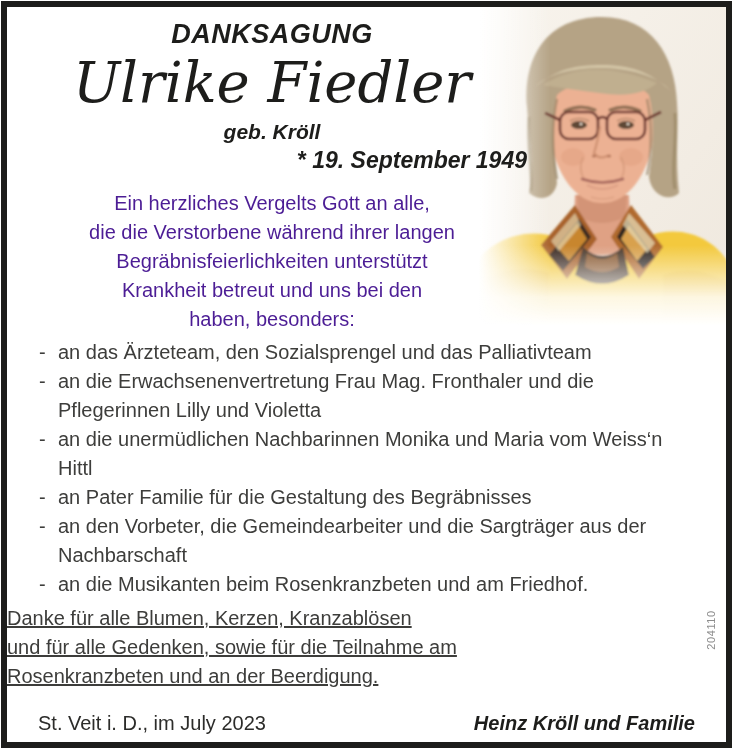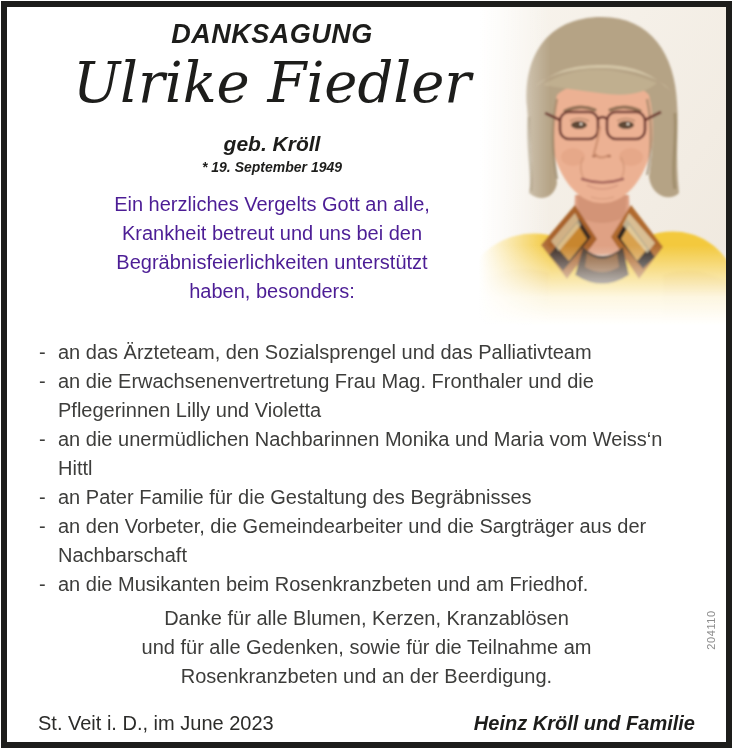--- a/index.html
+++ b/index.html
@@ -39,27 +39,27 @@
     font-weight: 500;
     font-size: 56px;
     line-height: 66px;
     color: #1d1d1b;
     white-space: nowrap;
   }
   .maiden-name {
     font-size: 21px;
     font-weight: bold;
     font-style: italic;
-    margin-top: 16px;
+    margin-top: 4px;
   }
   .dates-row {
     display: flex;
-    justify-content: center;
+    justify-content: flex-end;
     gap: 36px;
-    font-size: 14px;
+    font-size: 23px;
     font-weight: bold;
     font-style: italic;
     margin-top: 3px;
     white-space: nowrap;
   }
   .intro {
     margin-top: 15px;
     font-size: 20px;
     line-height: 29px;
     color: #4c1d95;
@@ -81,24 +81,25 @@
   }
   .thanks-item .dash {
     position: absolute;
     left: 0; top: 0;
   }
   
   .closing {
     position: absolute;
     left: 0; right: 0;
     top: 597px;
-    text-align: center;
+    text-align: left;
     font-size: 20px;
     line-height: 29px;
     color: #3d3d3b;
+    text-decoration: underline;
   }
   .closing-line { white-space: nowrap; }
   
   .bottom-row {
     position: absolute;
     left: 31px; right: 31px;
     bottom: 7px;
     display: flex;
     justify-content: space-between;
     align-items: baseline;
@@ -230,22 +231,23 @@
 
   <div class="left-col">
     <div class="headline">DANKSAGUNG</div>
     <div class="deceased-name">Ulrike Fiedler</div>
     <div class="maiden-name">geb. Kröll</div>
     <div class="dates-row">
       <span>* 19. September 1949</span>
     </div>
     <div class="intro">
       <div class="intro-line">Ein herzliches Vergelts Gott an alle,</div>
+      <div class="intro-line">die die Verstorbene während ihrer langen</div>
+      <div class="intro-line">Begräbnisfeierlichkeiten unterstützt</div>
       <div class="intro-line">Krankheit betreut und uns bei den</div>
-      <div class="intro-line">Begräbnisfeierlichkeiten unterstützt</div>
       <div class="intro-line">haben, besonders:</div>
     </div>
   </div>
 
   <div class="thanks-list">
     <div class="thanks-item">
       <span class="dash">-</span>
       <span>an das Ärzteteam, den Sozialsprengel und das Palliativteam</span>
     </div>
     <div class="thanks-item">
@@ -272,17 +274,17 @@
 
   <div class="closing">
     <div class="closing-line">Danke für alle Blumen, Kerzen, Kranzablösen</div>
     <div class="closing-line">und für alle Gedenken, sowie für die Teilnahme am</div>
     <div class="closing-line">Rosenkranzbeten und an der Beerdigung.</div>
   </div>
 
   <div class="ref-number">204110</div>
 
   <div class="bottom-row">
-    <span>St. Veit i. D., im June 2023</span>
+    <span>St. Veit i. D., im July 2023</span>
     <span class="signature">Heinz Kröll und Familie</span>
   </div>
 
 </div>
 
 </body></html>

